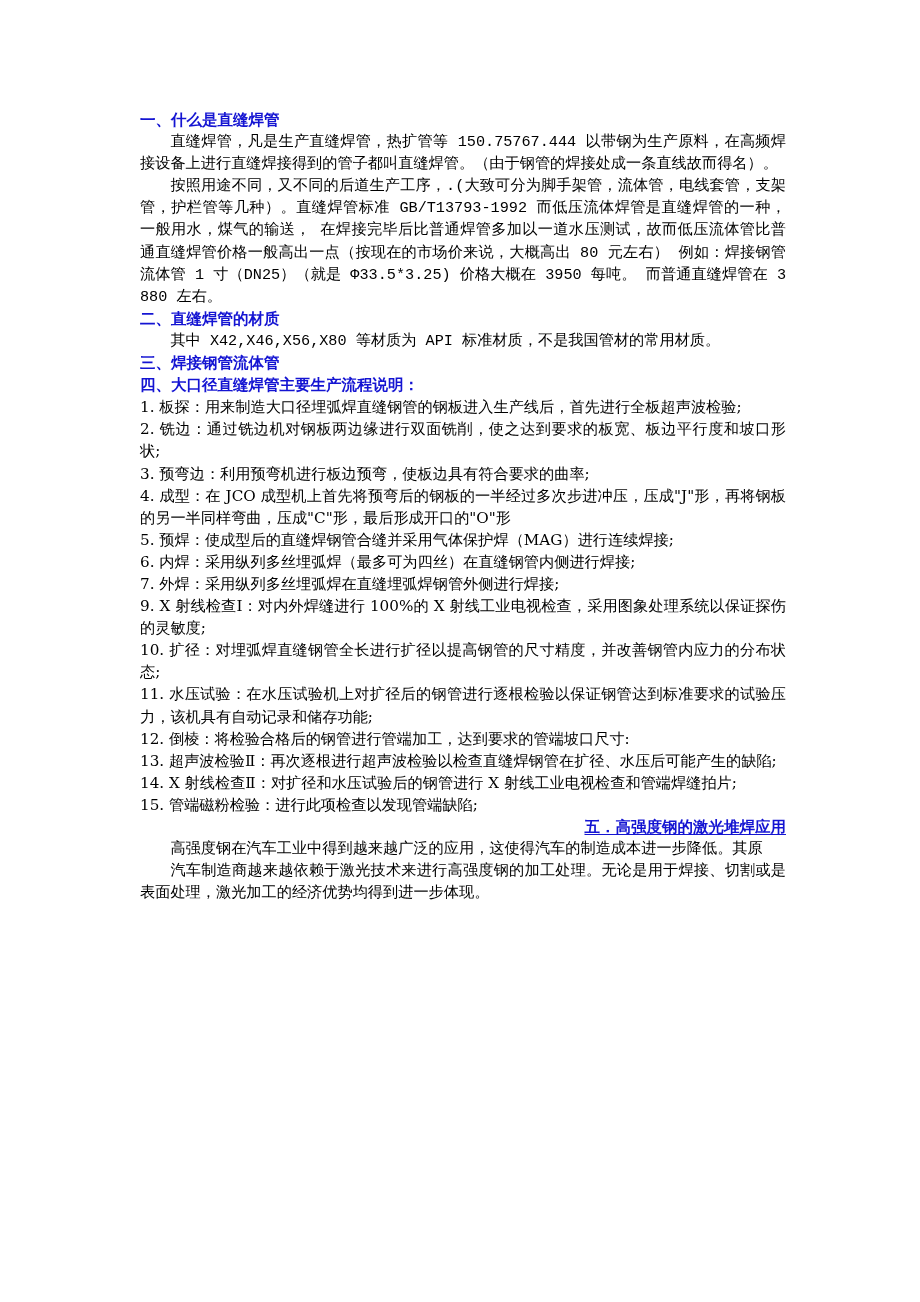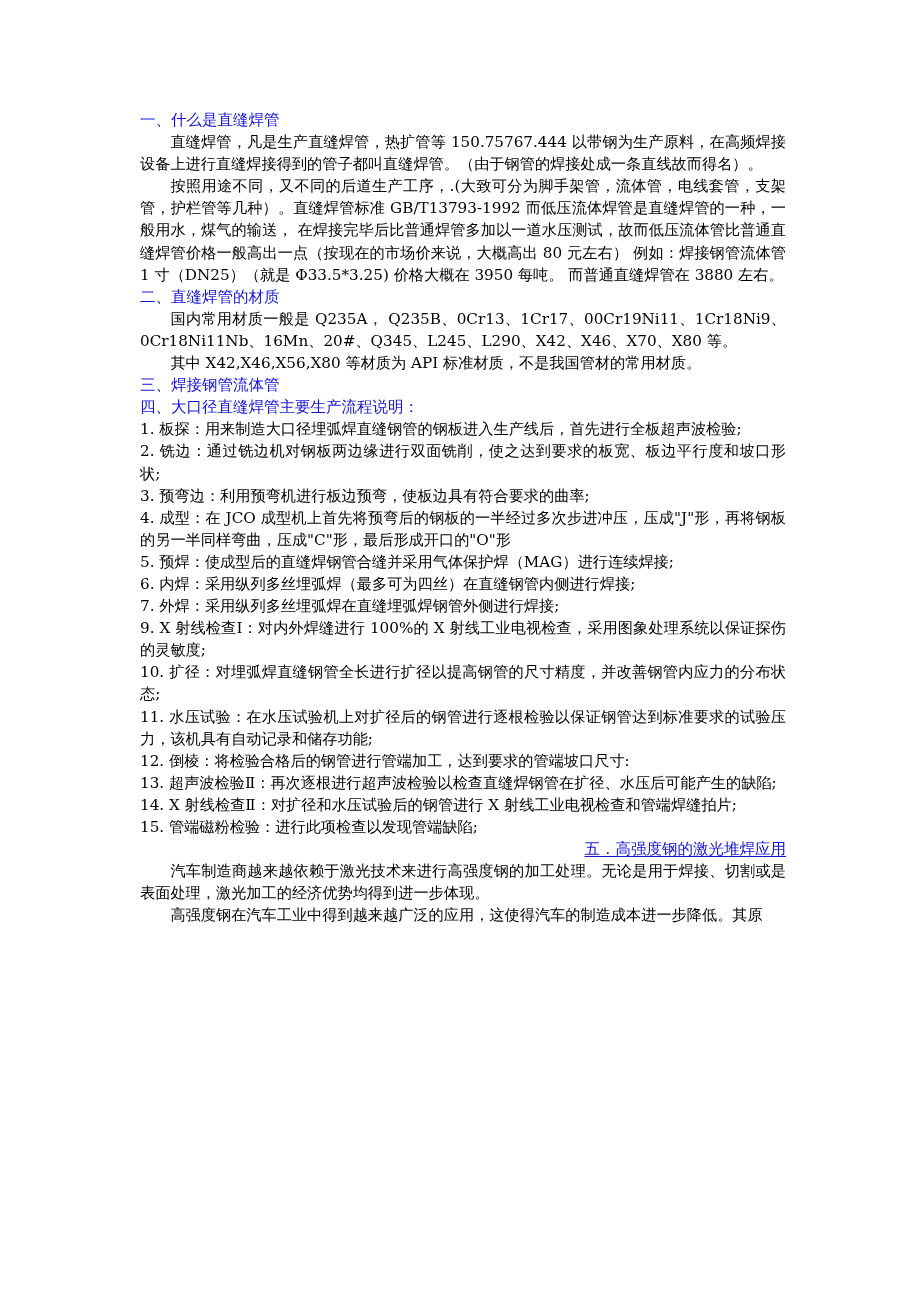--- a/index.html
+++ b/index.html
@@ -21,75 +21,75 @@
     overflow: hidden;
   }
   .doc-body {
     position: absolute;
     left: 140px;
     top: 109px;
     width: 646px;
   }
   .heading {
     color: #1414d2;
-    font-weight: normal;
+    font-weight: bold;
     font-size: 15.5px;
     line-height: 22.1px;
     letter-spacing: 0px;
     margin: 0;
     white-space: nowrap;
   }
   .heading.underlined {
     text-decoration: underline;
     text-underline-offset: 2px;
     text-align: right;
   }
   p.para {
     margin: 0;
     font-size: 15.2px;
     line-height: 22.1px;
     text-align: justify;
     text-justify: inter-ideograph;
     text-indent: 2em;
     word-break: break-all;
+    font-family: Liberation Mono, monospace;
   }
   p.item {
     margin: 0;
     font-size: 15.2px;
     line-height: 22.1px;
     text-align: justify;
     text-justify: inter-ideograph;
     text-indent: 0;
     word-break: break-all;
   }
 </style>
 </head>
 <body>
 
 <div class="page">
   <div class="doc-body" id="doc-body">
       <div class="heading">一、什么是直缝焊管</div>
       <p class="para">直缝焊管，凡是生产直缝焊管，热扩管等 150.75767.444 以带钢为生产原料，在高频焊接设备上进行直缝焊接得到的管子都叫直缝焊管。（由于钢管的焊接处成一条直线故而得名）。</p>
       <p class="para">按照用途不同，又不同的后道生产工序，.(大致可分为脚手架管，流体管，电线套管，支架管，护栏管等几种）。直缝焊管标准 GB/T13793-1992 而低压流体焊管是直缝焊管的一种，一般用水，煤气的输送， 在焊接完毕后比普通焊管多加以一道水压测试，故而低压流体管比普通直缝焊管价格一般高出一点（按现在的市场价来说，大概高出 80 元左右） 例如：焊接钢管流体管 1 寸（DN25）（就是 Φ33.5*3.25) 价格大概在 3950 每吨。 而普通直缝焊管在 3880 左右。</p>
       <div class="heading">二、直缝焊管的材质</div>
-      <p class="para">国内常用材质一般是 Q235A， Q235B、0Cr13、1Cr17、00Cr19Ni11、1Cr18Ni9、0Cr18Ni11Nb、16Mn、20#、Q345、L245、L290、X42、X46、X70、X80 等。</p>
       <p class="para">其中 X42,X46,X56,X80 等材质为 API 标准材质，不是我国管材的常用材质。</p>
       <div class="heading">三、焊接钢管流体管</div>
       <div class="heading">四、大口径直缝焊管主要生产流程说明：</div>
       <p class="item">1. 板探：用来制造大口径埋弧焊直缝钢管的钢板进入生产线后，首先进行全板超声波检验;</p>
       <p class="item">2. 铣边：通过铣边机对钢板两边缘进行双面铣削，使之达到要求的板宽、板边平行度和坡口形状;</p>
       <p class="item">3. 预弯边：利用预弯机进行板边预弯，使板边具有符合要求的曲率;</p>
       <p class="item">4. 成型：在 JCO 成型机上首先将预弯后的钢板的一半经过多次步进冲压，压成"J"形，再将钢板的另一半同样弯曲，压成"C"形，最后形成开口的"O"形</p>
       <p class="item">5. 预焊：使成型后的直缝焊钢管合缝并采用气体保护焊（MAG）进行连续焊接;</p>
       <p class="item">6. 内焊：采用纵列多丝埋弧焊（最多可为四丝）在直缝钢管内侧进行焊接;</p>
       <p class="item">7. 外焊：采用纵列多丝埋弧焊在直缝埋弧焊钢管外侧进行焊接;</p>
       <p class="item">9. X 射线检查Ⅰ：对内外焊缝进行 100%的 X 射线工业电视检查，采用图象处理系统以保证探伤的灵敏度;</p>
       <p class="item">10. 扩径：对埋弧焊直缝钢管全长进行扩径以提高钢管的尺寸精度，并改善钢管内应力的分布状态;</p>
       <p class="item">11. 水压试验：在水压试验机上对扩径后的钢管进行逐根检验以保证钢管达到标准要求的试验压力，该机具有自动记录和储存功能;</p>
       <p class="item">12. 倒棱：将检验合格后的钢管进行管端加工，达到要求的管端坡口尺寸:</p>
       <p class="item">13. 超声波检验Ⅱ：再次逐根进行超声波检验以检查直缝焊钢管在扩径、水压后可能产生的缺陷;</p>
       <p class="item">14. X 射线检查Ⅱ：对扩径和水压试验后的钢管进行 X 射线工业电视检查和管端焊缝拍片;</p>
       <p class="item">15. 管端磁粉检验：进行此项检查以发现管端缺陷;</p>
       <div class="heading underlined">五．高强度钢的激光堆焊应用</div>
+      <p class="para">高强度钢在汽车工业中得到越来越广泛的应用，这使得汽车的制造成本进一步降低。其原</p>
       <p class="para">汽车制造商越来越依赖于激光技术来进行高强度钢的加工处理。无论是用于焊接、切割或是表面处理，激光加工的经济优势均得到进一步体现。</p>
-      <p class="para">高强度钢在汽车工业中得到越来越广泛的应用，这使得汽车的制造成本进一步降低。其原</p>
     </div>
 </div>
 
 </body></html>

